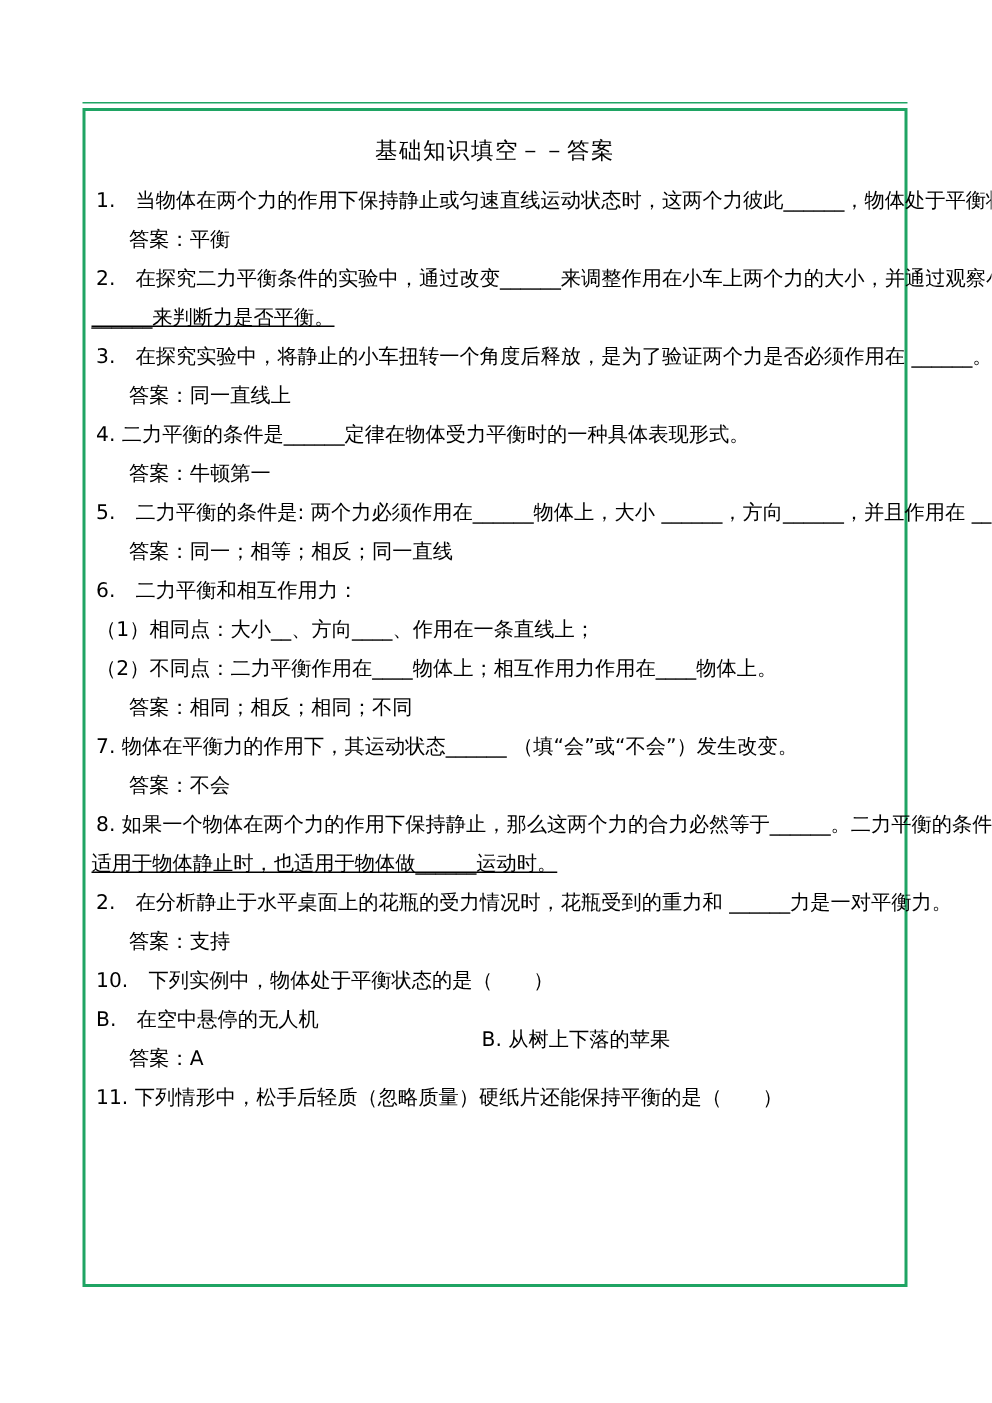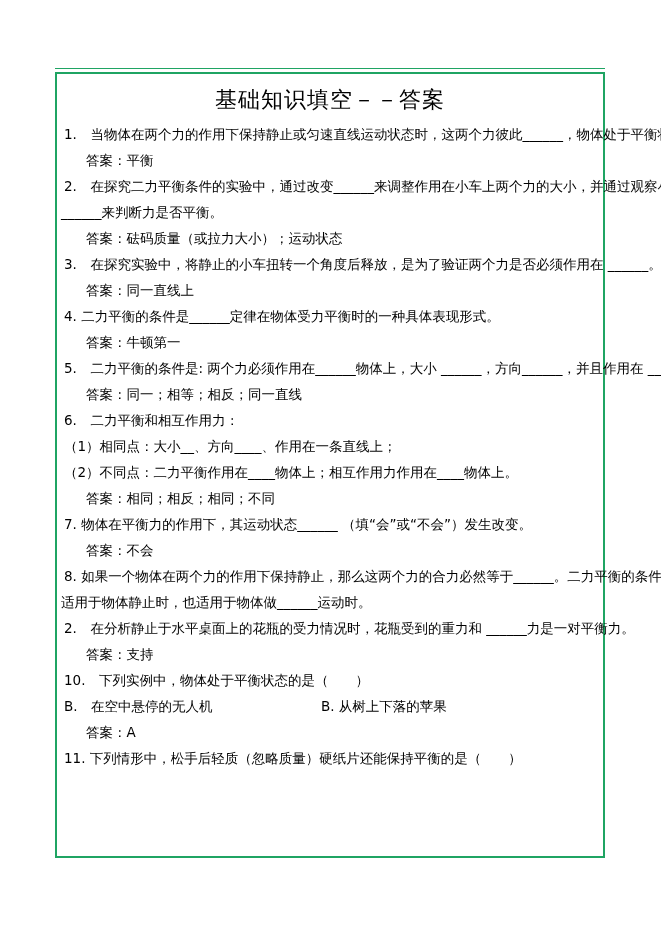--- a/index.html
+++ b/index.html
@@ -16,54 +16,53 @@
     border-top:1px solid var(--frame-green,#1fa463);
   }
   .frame{
     position:absolute;left:0;top:3px;right:0;bottom:0;
     border:2px solid var(--frame-green,#1fa463);
     box-sizing:border-box;
     padding:12px 4px 0 4px;
   }
   .title{
     text-align:center;
-    font-size:22px;
+    font-size:15px;
     line-height:24px;
     margin:2px 0 9px 0;
     letter-spacing:1px;
   }
   .line{
     font-size:13.5px;
     line-height:26px;
     height:26px;
     white-space:nowrap;
     overflow:visible;
   }
   .q{padding-left:3px;}
   .sub{padding-left:3px;}
   .a{padding-left:25px;}
-  .cont{padding-left:0;}
+  .cont{padding-left:0;text-decoration:underline;}
   .optrow{display:flex;padding-left:3px;}
   .optL{width:257px;flex:0 0 257px;}
-  .optR{flex:1;}
+  .optR{flex:1;margin-top:13px;}
   .ul{text-decoration:underline;}
 </style>
 </head>
 <body style="background: rgb(255, 255, 255);">
 
 <div class="frame-outer">
   <div class="frame">
 
     <div class="title">基础知识填空－－答案</div>
 
     <div class="line q">1.　当物体在两个力的作用下保持静止或匀速直线运动状态时，这两个力彼此______，物体处于平衡状态。</div>
     <div class="line a">答案：平衡</div>
     <div class="line q">2.　在探究二力平衡条件的实验中，通过改变______来调整作用在小车上两个力的大小，并通过观察小车的</div>
     <div class="line cont">______来判断力是否平衡。</div>
-    <div class="line a">答案：砝码质量（或拉力大小）；运动状态</div>
     <div class="line q">3.　在探究实验中，将静止的小车扭转一个角度后释放，是为了验证两个力是否必须作用在 ______。</div>
     <div class="line a">答案：同一直线上</div>
     <div class="line q">4. 二力平衡的条件是______定律在物体受力平衡时的一种具体表现形式。</div>
     <div class="line a">答案：牛顿第一</div>
     <div class="line q">5.　二力平衡的条件是: 两个力必须作用在______物体上，大小 ______，方向______，并且作用在 ______上。</div>
     <div class="line a">答案：同一；相等；相反；同一直线</div>
     <div class="line q">6.　二力平衡和相互作用力：</div>
     <div class="line sub">（1）相同点：大小__、方向____、作用在一条直线上；</div>
     <div class="line sub">（2）不同点：二力平衡作用在____物体上；相互作用力作用在____物体上。</div>
     <div class="line a">答案：相同；相反；相同；不同</div>

